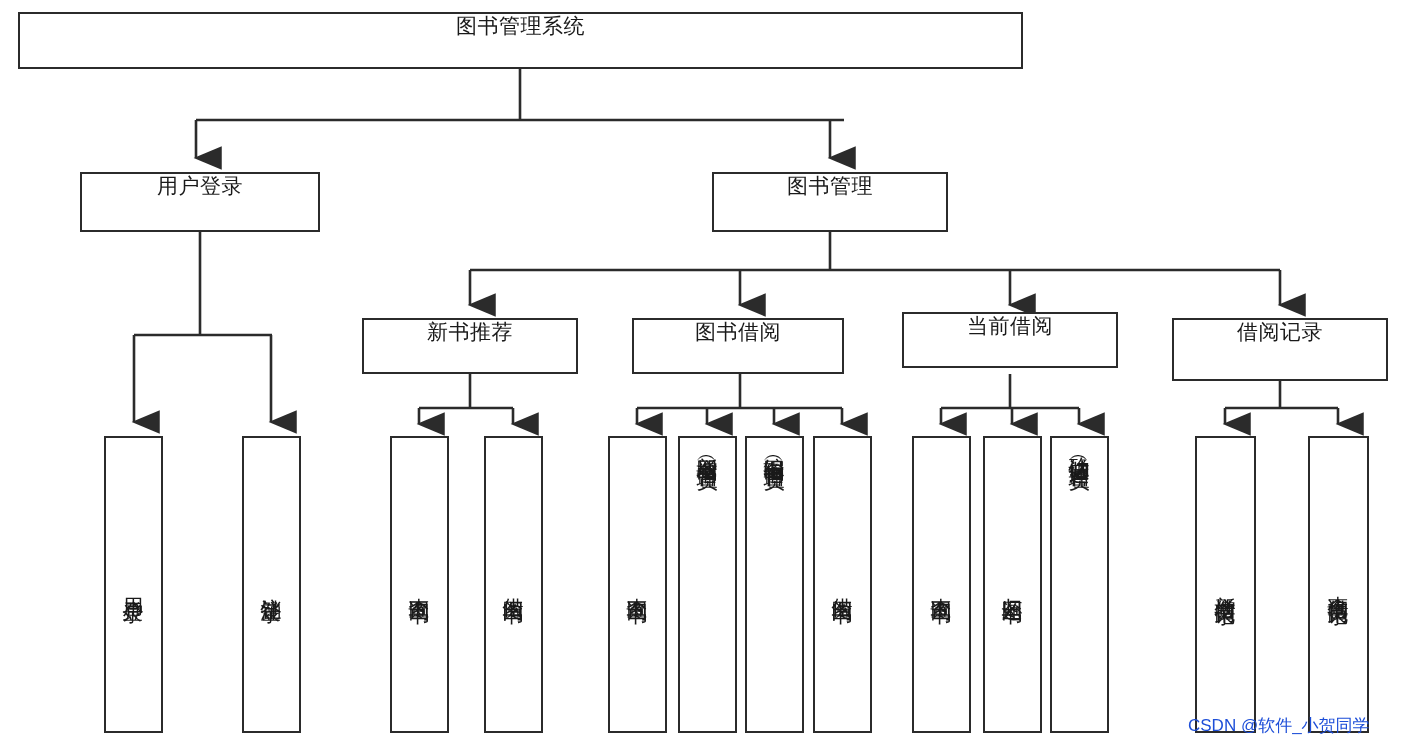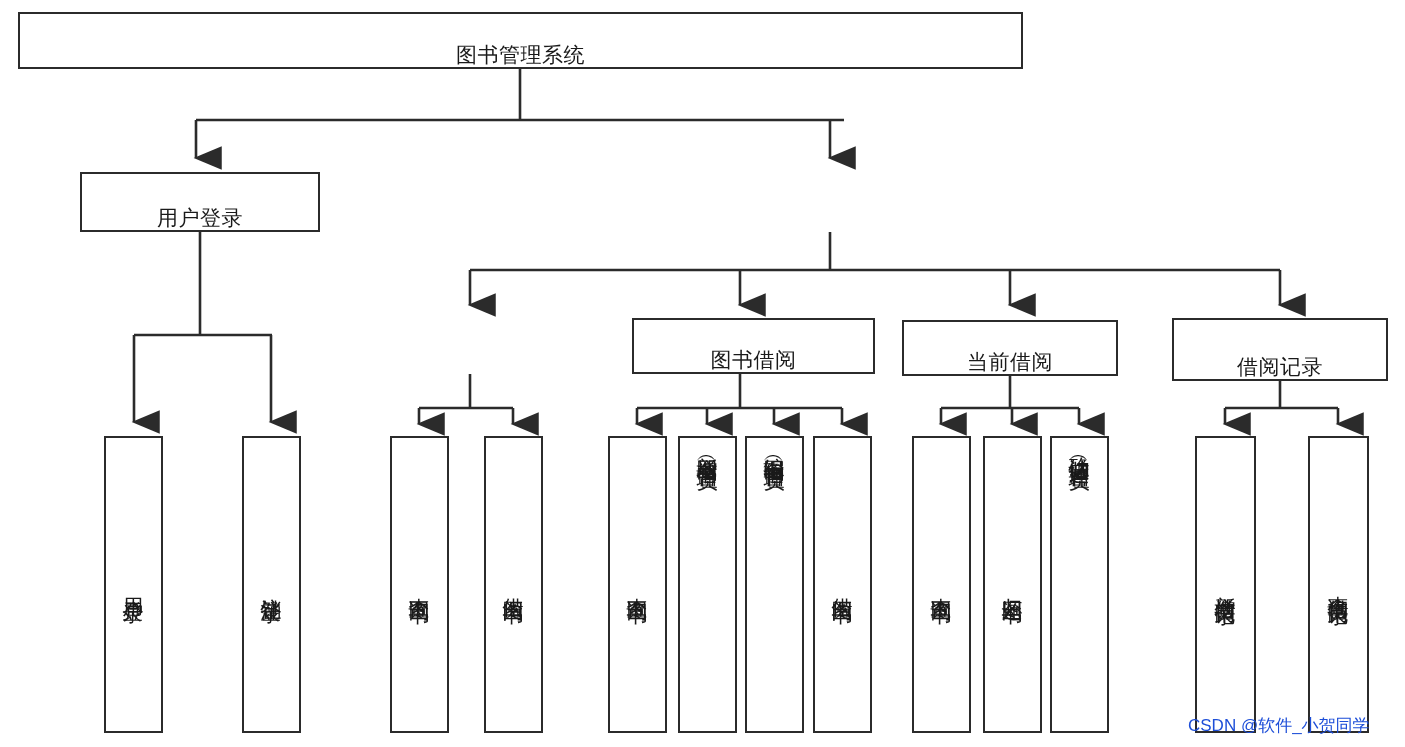--- a/index.html
+++ b/index.html
@@ -25,21 +25,21 @@
     width: 1405px;
     height: 747px;
     pointer-events: none;
   }
   .node {
     position: absolute;
     box-sizing: border-box;
     background: #ffffff;
     border: 2px solid #2b2b2b;
     display: flex;
-    align-items: flex-end;
+    align-items: flex-start;
     justify-content: center;
     text-align: center;
   }
   .node-label {
     font-size: 21px;
     line-height: 1.15;
     letter-spacing: 0.5px;
     color: #1a1a1a;
     white-space: nowrap;
   }
@@ -126,25 +126,31 @@
     </g>
   </svg>
 
   <div class="node" id="node-root" style="left: 18px; top: 12px; width: 1005px; height: 57px;">
     <span class="node-label">图书管理系统</span>
   </div>
 
   <div class="node lvl2" id="node-l2-0" style="left: 80px; top: 172px; width: 240px; height: 60px;">
     <span class="node-label">用户登录</span>
   </div>
+  <div class="node lvl2" id="node-l2-1" style="left: 712px; top: 172px; width: 236px; height: 60px;">
+    <span class="node-label">图书管理</span>
+  </div>
 
-  <div class="node lvl3" id="node-l3-1" style="left: 632px; top: 318px; width: 243px; height: 56px;">
+  <div class="node lvl3" id="node-l3-0" style="left: 362px; top: 318px; width: 216px; height: 56px;">
+    <span class="node-label">新书推荐</span>
+  </div>
+  <div class="node lvl3" id="node-l3-1" style="left: 632px; top: 318px; width: 212px; height: 56px;">
     <span class="node-label">图书借阅</span>
   </div>
-  <div class="node lvl3" id="node-l3-2" style="left: 902px; top: 320px; width: 216px; height: 56px;">
+  <div class="node lvl3" id="node-l3-2" style="left: 902px; top: 312px; width: 216px; height: 56px;">
     <span class="node-label">当前借阅</span>
   </div>
   <div class="node lvl3" id="node-l3-3" style="left: 1172px; top: 318px; width: 216px; height: 63px;">
     <span class="node-label">借阅记录</span>
   </div>
 
   <div class="node leaf mid-text" id="leaf-0" style="left: 104px; top: 436px; width: 59px; height: 297px;">
     <span class="node-label">用户登录</span>
   </div>
   <div class="node leaf mid-text" id="leaf-1" style="left: 242px; top: 436px; width: 59px; height: 297px;">

